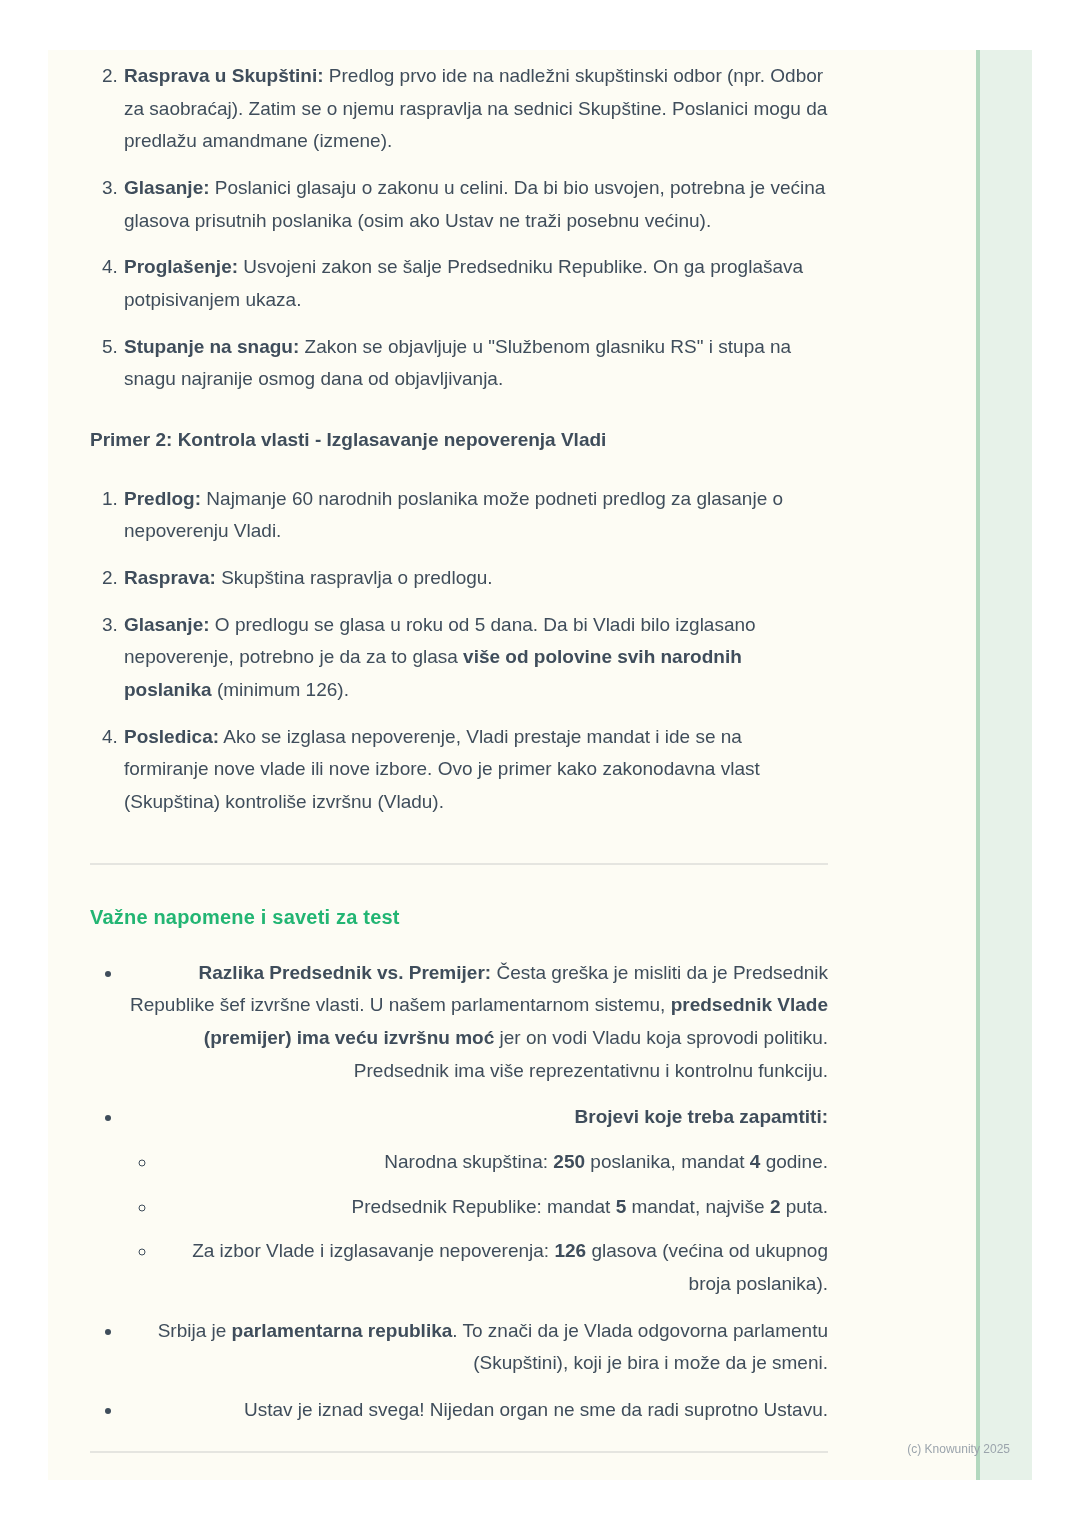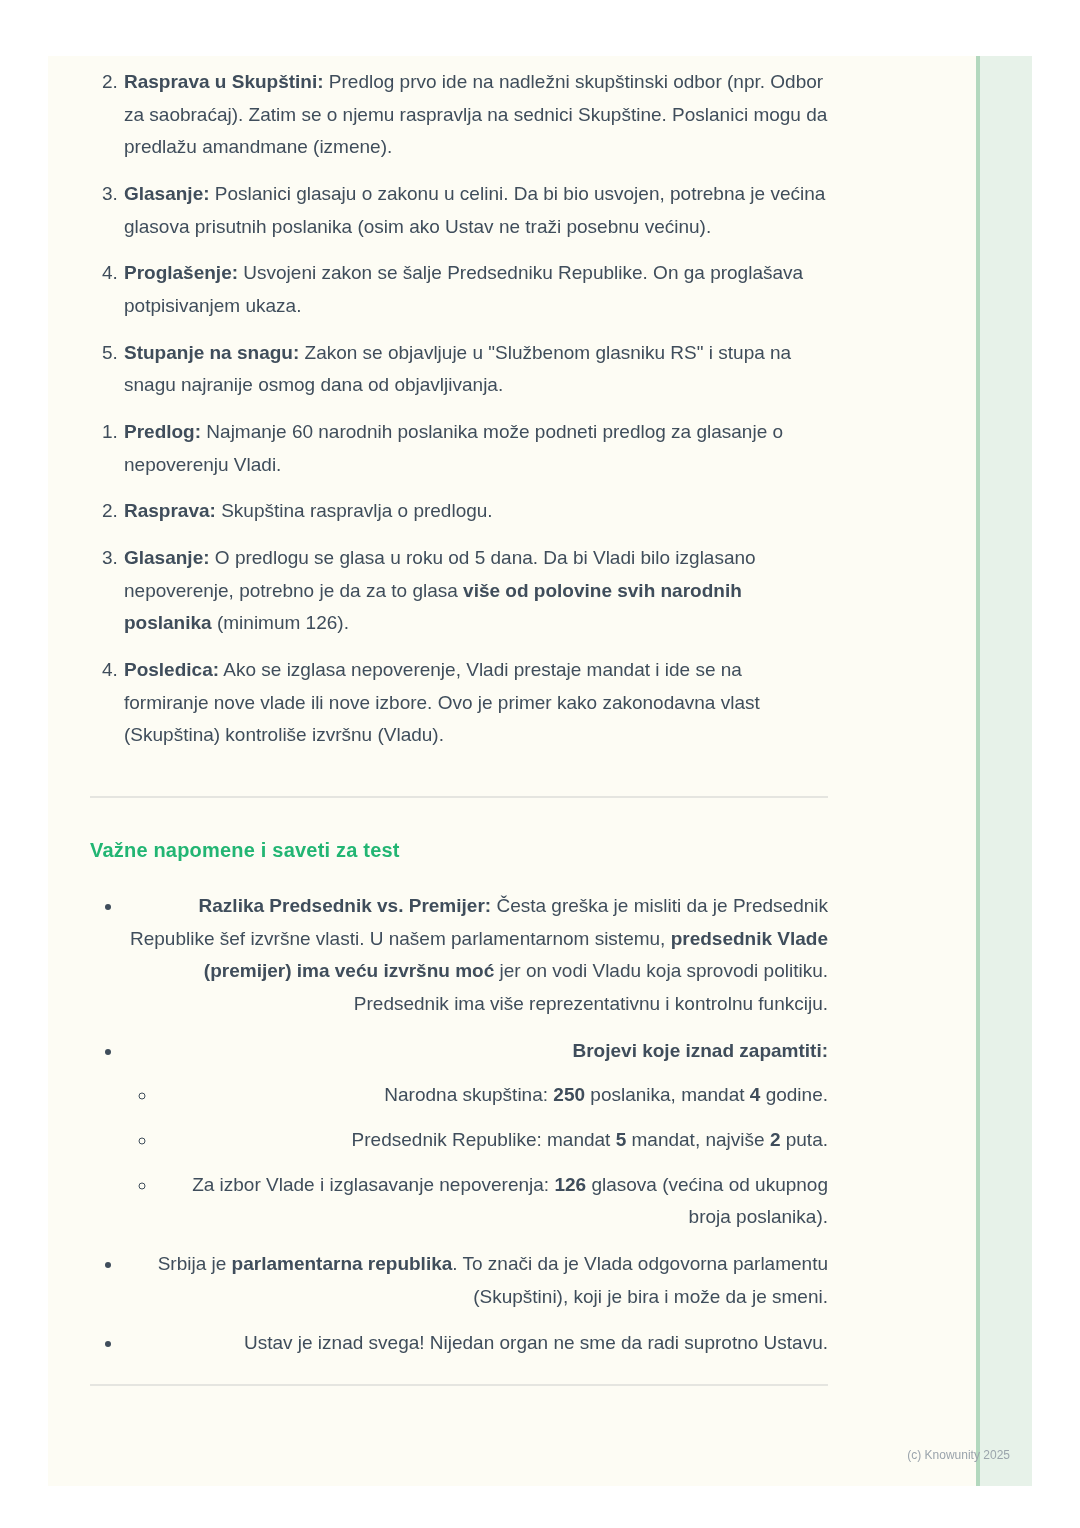--- a/index.html
+++ b/index.html
@@ -14,21 +14,21 @@
   }
   * { box-sizing: border-box; }
   html, body {
     margin: 0; padding: 0;
     width: 1080px; height: 1528px;
     background: var(--outer-bg);
     font-family: "Liberation Sans", "DejaVu Sans", sans-serif;
   }
   .page {
     position: absolute;
-    left: 48px; top: 56px;
+    left: 48px; top: 50px;
     width: 984px; height: 1430px;
     background: var(--page-bg);
     color: var(--text-color);
     font-size: 19px;
     line-height: 1.72;
   }
   .accent-stripe {
     position: absolute;
     top: 0; right: 0; bottom: 0;
     width: 56px;
@@ -94,36 +94,37 @@
 
   <div class="content">
 
     <ol class="num-list" start="2">
       <li><strong>Rasprava u Skupštini:</strong><span> Predlog prvo ide na nadležni skupštinski odbor (npr. Odbor za saobraćaj). Zatim se o njemu raspravlja na sednici Skupštine. Poslanici mogu da predlažu amandmane (izmene).</span></li>
       <li><strong>Glasanje:</strong><span> Poslanici glasaju o zakonu u celini. Da bi bio usvojen, potrebna je većina glasova prisutnih poslanika (osim ako Ustav ne traži posebnu većinu).</span></li>
       <li><strong>Proglašenje:</strong><span> Usvojeni zakon se šalje Predsedniku Republike. On ga proglašava potpisivanjem ukaza.</span></li>
       <li><strong>Stupanje na snagu:</strong><span> Zakon se objavljuje u "Službenom glasniku RS" i stupa na snagu najranije osmog dana od objavljivanja.</span></li>
     </ol>
 
+    <p class="example-heading">Primer 2: Kontrola vlasti - Izglasavanje nepoverenja Vladi</p>
 
     <ol class="num-list" start="1">
       <li><strong>Predlog:</strong><span> Najmanje 60 narodnih poslanika može podneti predlog za glasanje o nepoverenju Vladi.</span></li>
       <li><strong>Rasprava:</strong><span> Skupština raspravlja o predlogu.</span></li>
       <li><strong>Glasanje:</strong><span> O predlogu se glasa u roku od 5 dana. Da bi Vladi bilo izglasano nepoverenje, potrebno je da za to glasa </span><strong>više od polovine svih narodnih poslanika</strong><span> (minimum 126).</span></li>
       <li><strong>Posledica:</strong><span> Ako se izglasa nepoverenje, Vladi prestaje mandat i ide se na formiranje nove vlade ili nove izbore. Ovo je primer kako zakonodavna vlast (Skupština) kontroliše izvršnu (Vladu).</span></li>
     </ol>
 
     <hr class="section-divider">
 
     <h2 class="notes-heading">Važne napomene i saveti za test</h2>
 
     <ul class="note-list">
       <li><strong>Razlika Predsednik vs. Premijer:</strong><span> Česta greška je misliti da je Predsednik Republike šef izvršne vlasti. U našem parlamentarnom sistemu, </span><strong>predsednik Vlade (premijer) ima veću izvršnu moć</strong><span> jer on vodi Vladu koja sprovodi politiku. Predsednik ima više reprezentativnu i kontrolnu funkciju.</span></li>
       <li>
-        <span><strong>Brojevi koje iznad zapamtiti:</strong></span>
+        <span><strong>Brojevi koje treba zapamtiti:</strong></span>
         <ul class="sub-list">
           <li><span>Narodna skupština: </span><strong>250</strong><span> poslanika, mandat </span><strong>4</strong><span> godine.</span></li>
           <li><span>Predsednik Republike: mandat </span><strong>5</strong><span> mandat, najviše </span><strong>2</strong><span> puta.</span></li>
           <li><span>Za izbor Vlade i izglasavanje nepoverenja: </span><strong>126</strong><span> glasova (većina od ukupnog broja poslanika).</span></li>
         </ul>
       </li>
       <li><span>Srbija je </span><strong>parlamentarna republika</strong><span>. To znači da je Vlada odgovorna parlamentu (Skupštini), koji je bira i može da je smeni.</span></li>
       <li><span>Ustav je iznad svega! Nijedan organ ne sme da radi suprotno Ustavu.</span></li>
     </ul>
 

